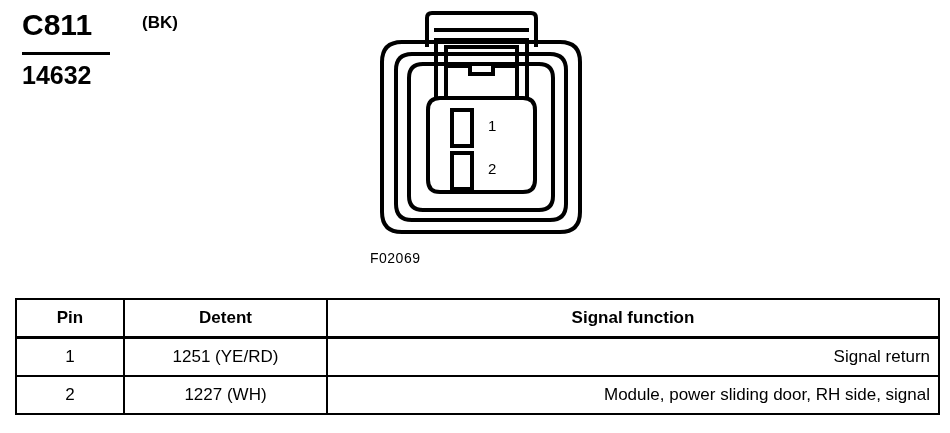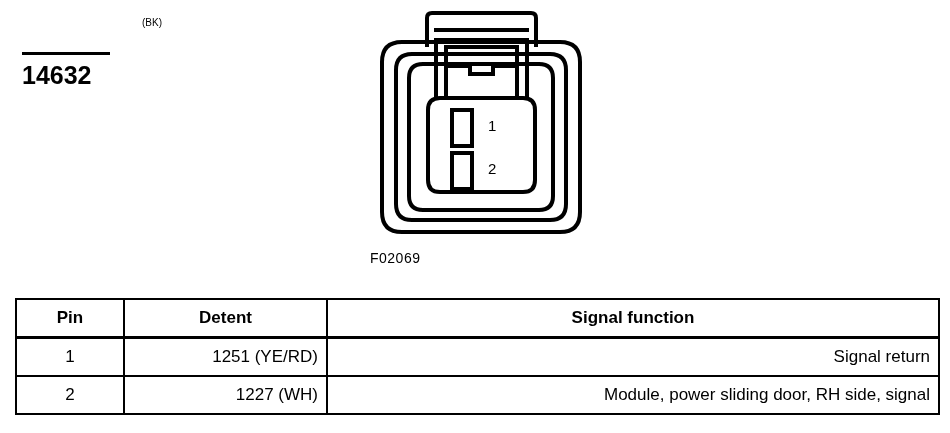--- a/index.html
+++ b/index.html
@@ -30,22 +30,22 @@
     top: 8px;
     font-size: 30px;
     font-weight: bold;
     letter-spacing: 0px;
     line-height: 34px;
   }
   #color-code {
     position: absolute;
     left: 142px;
     top: 14px;
-    font-size: 10px;
-    font-weight: normal;
+    font-size: 17px;
+    font-weight: bold;
     line-height: 18px;
   }
   #id-rule {
     position: absolute;
     left: 22px;
     top: 52px;
     width: 88px;
     height: 3px;
     background: #000;
   }
@@ -113,27 +113,28 @@
   }
   #pin-table thead th {
     font-weight: bold;
     text-align: center;
     border-bottom-width: 3px;
   }
   .col-pin { width: 90px; }
   .col-circuit { width: 185px; }
   .col-function { width: auto; }
   .cell-pin { text-align: center; }
-  .cell-circuit { text-align: right; }
+  .cell-circuit { text-align: center; }
   .cell-function { text-align: right; padding-left: 18px; }
 </style>
 </head>
 <body>
 
 <div id="header-block">
+  <div id="connector-id">C811</div>
   <div id="color-code">(BK)</div>
   <div id="id-rule"></div>
   <div id="part-number">14632</div>
 </div>
 
 <div id="connector-figure">
   <svg id="connector-svg" width="220" height="245" viewBox="0 0 220 245">
     <g fill="none" stroke="#000000" stroke-linejoin="miter" stroke-linecap="square">
 
       <path d="M 57,45 L 57,18 Q 57,13 62,13 L 161,13 Q 166,13 166,18 L 166,45" stroke-width="4"></path>

